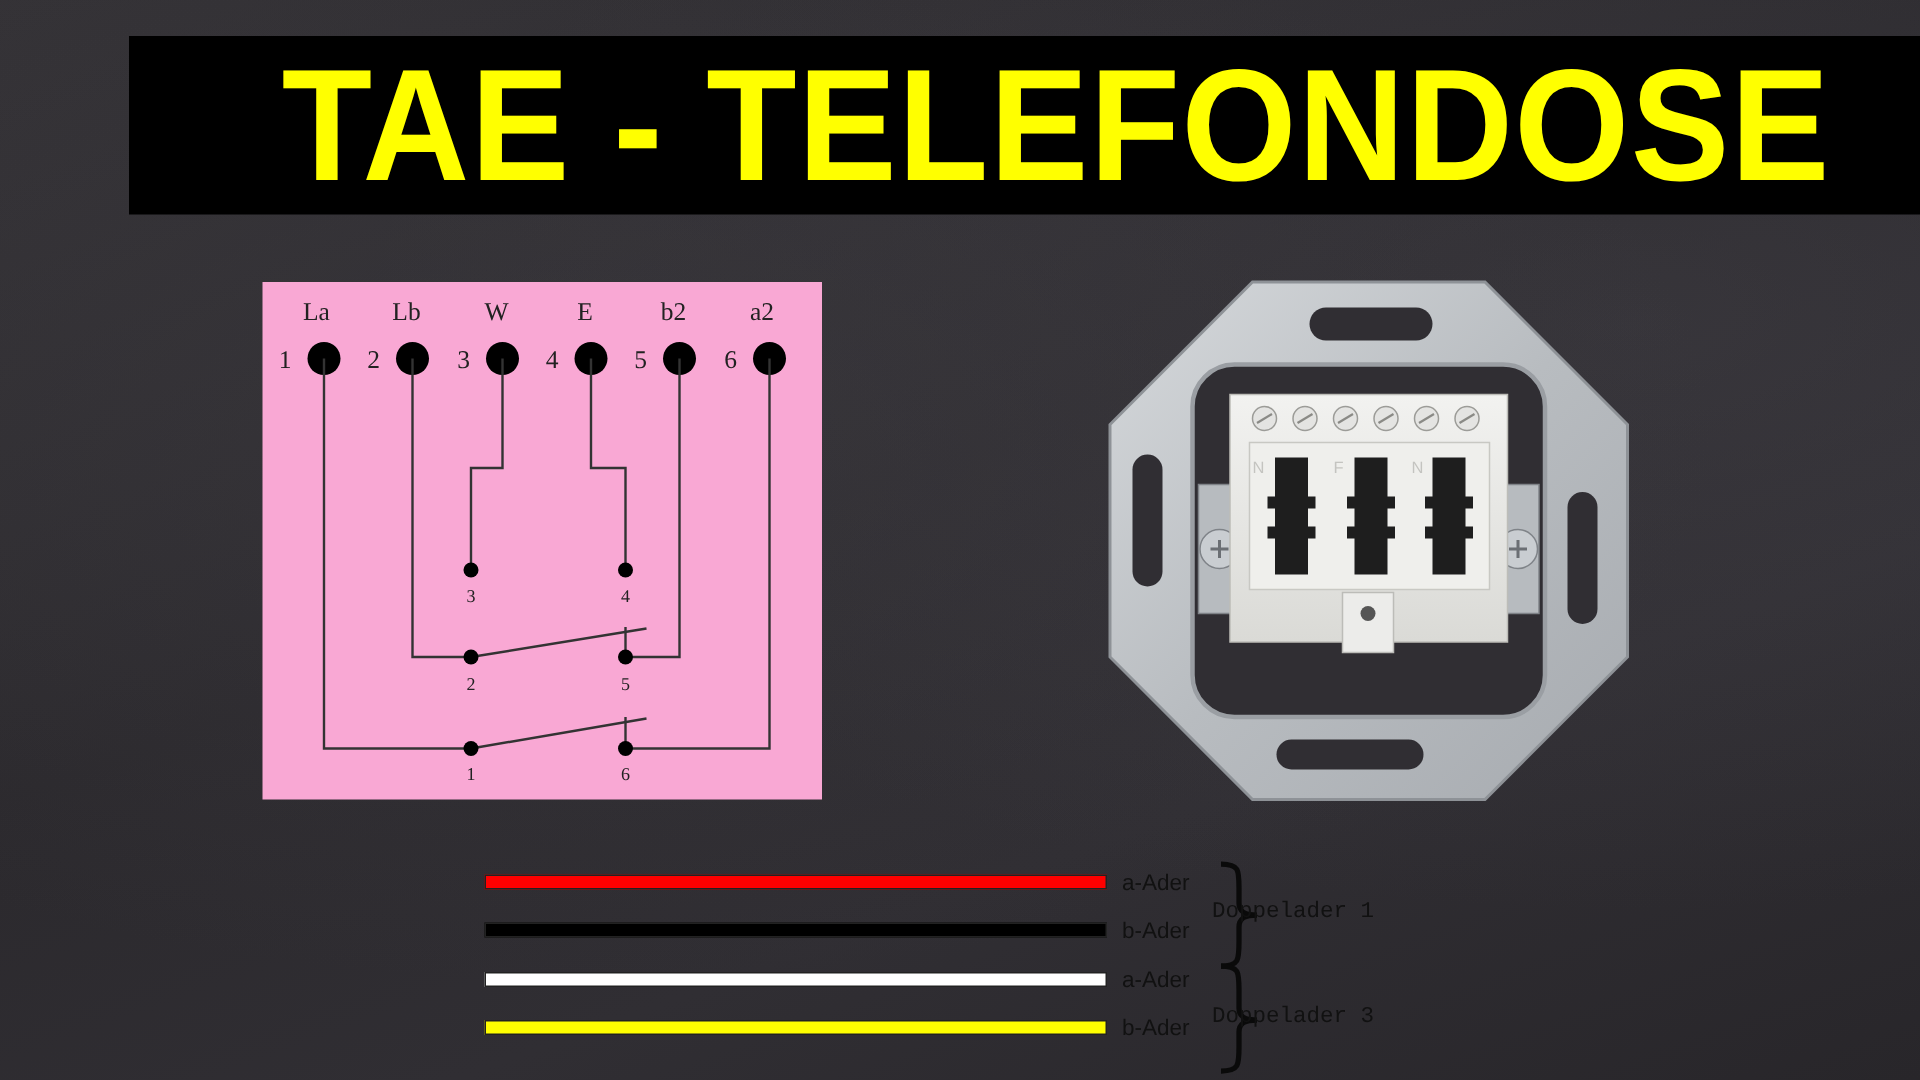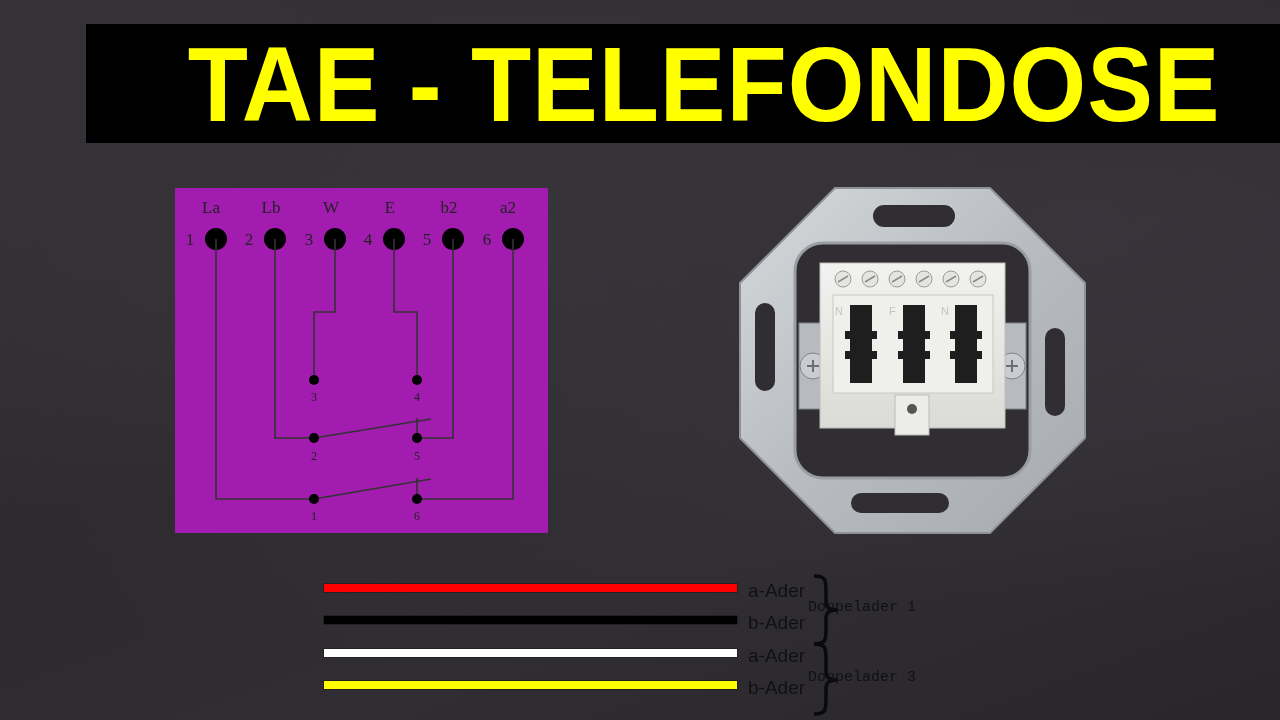--- a/index.html
+++ b/index.html
@@ -15,30 +15,30 @@
     position: absolute; left: 86px; top: 24px; width: 1236px; height: 119px;
     background: #000; display: flex; align-items: center; justify-content: center;
   }
   .title-text {
     color: #ffff00; font-family: "Liberation Sans", sans-serif; font-weight: bold;
     font-size: 106px; letter-spacing: 1px; line-height: 1; white-space: nowrap;
     transform: scaleX(0.93);
   }
   .diagram-box {
     position: absolute; left: 175px; top: 188px; width: 373px; height: 345px;
-    background: #a21caf;
+    background: #f9a8d4;
   }
   .diagram-box svg { position: absolute; left: 0; top: 0; }
   .socket-photo { position: absolute; left: 725px; top: 183px; width: 375px; height: 355px; }
   .wire {
     position: absolute; left: 323px; width: 415px; height: 10px;
     box-sizing: border-box; border: 1px solid #222;
   }
   .wire-label {
-    position: absolute; left: 748px; font-size: 19px; color: #111;
+    position: absolute; left: 748px; font-size: 15px; color: #111;
     font-family: "Liberation Sans", sans-serif; line-height: 1;
   }
   .pair-label {
     position: absolute; left: 808px; font-size: 15px; color: #111;
     font-family: Liberation Mono, monospace; line-height: 1;
   }
   .brace { position: absolute; }
 </style>
 </head>
 <body>

